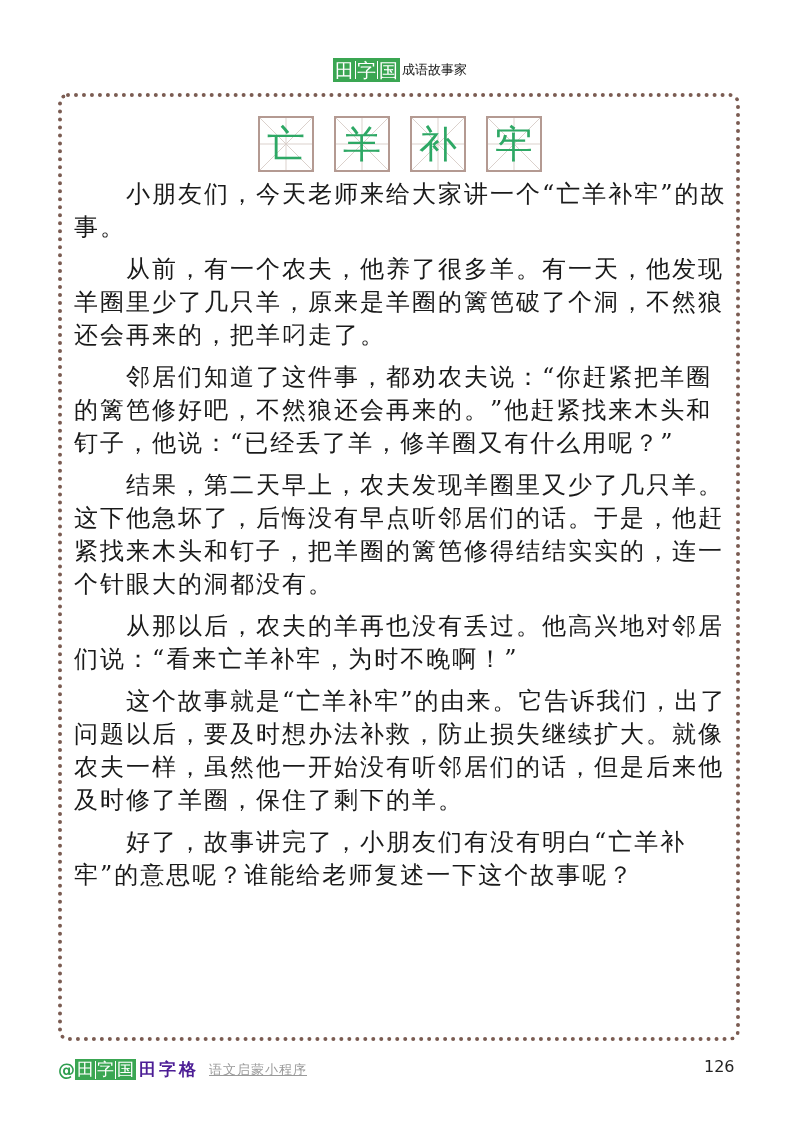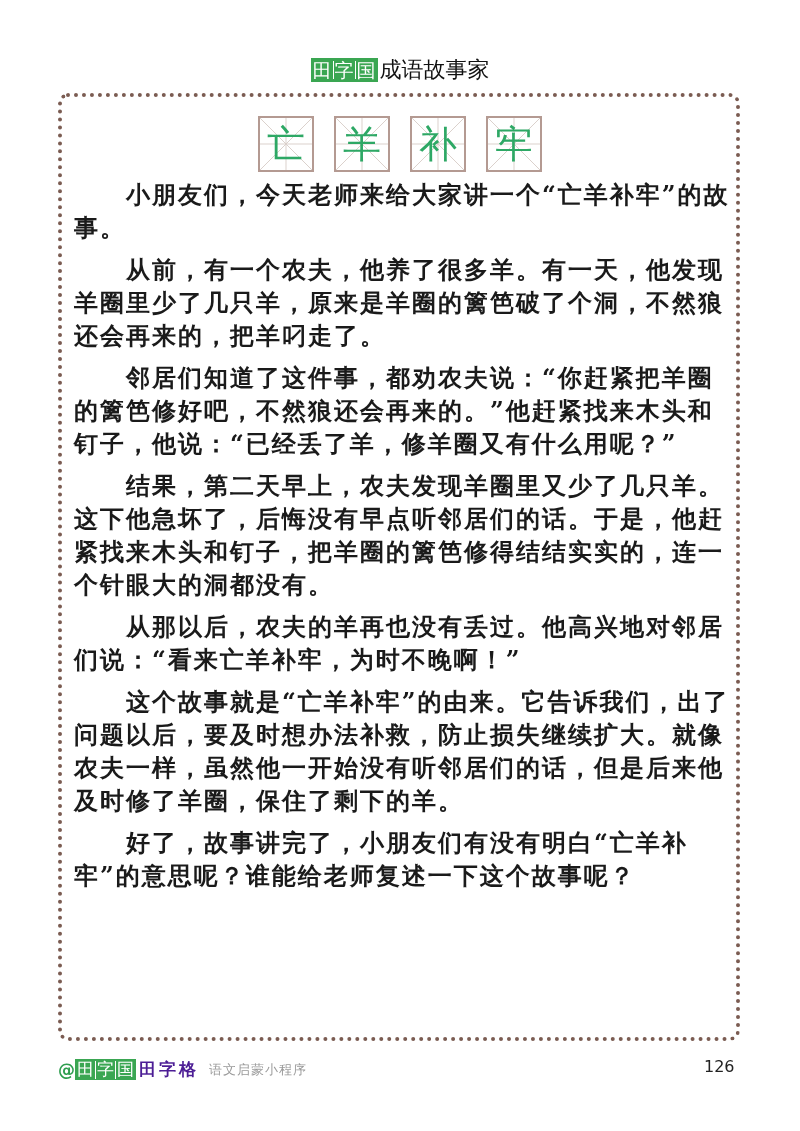--- a/index.html
+++ b/index.html
@@ -37,21 +37,21 @@
     }
     .brand-box .sep {
       display: inline-block;
       width: 1px;
       height: 18px;
       background: #ffffff;
       margin: 0 1px;
     }
     .header-title {
       font-family: "DejaVu Sans", sans-serif;
-      font-size: 22px;
+      font-size: 13px;
       line-height: 24px;
       color: #111;
       margin-left: 2px;
     }
     .frame {
       position: absolute;
       top: 93px;
       left: 58px;
       width: 682px;
       height: 948px;
@@ -93,21 +93,20 @@
       line-height: 1;
     }
     .content {
       position: absolute;
       top: 178px;
       left: 74px;
       width: 656px;
       font-size: 24px;
       line-height: 33px;
       letter-spacing: 2px;
-      font-weight: bold;
     }
     .content p {
       margin: 0 0 9px 0;
       text-indent: 52px;
     }
     .footer {
       position: absolute;
       top: 1058px;
       left: 58px;
       display: flex;
@@ -128,20 +127,21 @@
       font-weight: bold;
       font-size: 17px;
       margin-left: 3px;
       letter-spacing: 3px;
     }
     .footer .sub {
       color: #9a9a9a;
       font-size: 13px;
       margin-left: 10px;
       letter-spacing: 1px;
+      text-decoration: underline;
     }
     .page-number {
       position: absolute;
       top: 1057px;
       left: 704px;
       font-family: "DejaVu Sans", sans-serif;
       font-size: 16px;
       color: #222;
     }
   </style>

